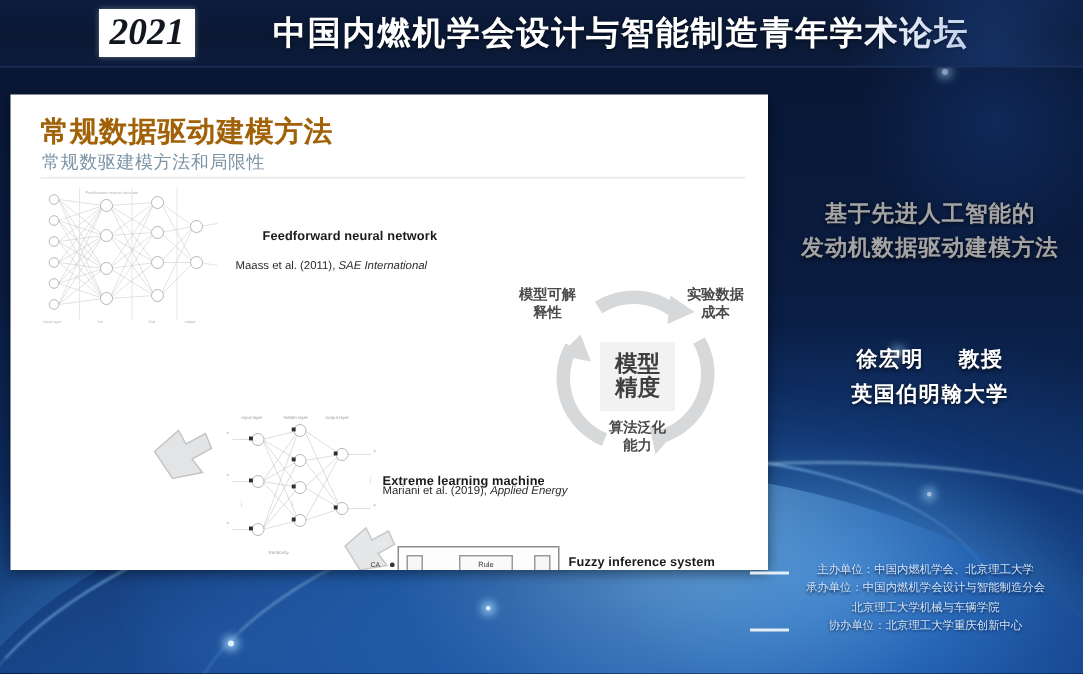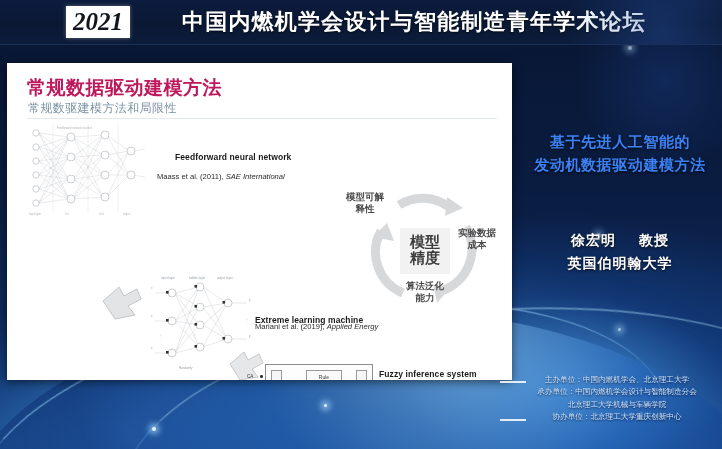--- a/index.html
+++ b/index.html
@@ -69,21 +69,21 @@
 
   
   #slide {
     position:absolute; left:7px; top:63px; width:505px; height:317px;
     background:#ffffff;
     box-shadow:0 2px 9px rgba(0,0,0,0.55);
     overflow:hidden;
   }
   #slide-title {
     position:absolute; left:20px; top:12px;
-    font-size:19px; font-weight:700; color:#be185d; letter-spacing:0.5px;
+    font-size:19px; font-weight:700; color:#a16207; letter-spacing:0.5px;
     font-family:"DejaVu Sans","Liberation Sans",sans-serif;
   }
   #slide-subtitle {
     position:absolute; left:21px; top:37px;
     font-size:12px; font-weight:400; color:#7d94a5; letter-spacing:0.4px;
     font-family:"DejaVu Sans","Liberation Sans",sans-serif;
   }
   #title-rule { position:absolute; left:20px; top:55px; width:470px; height:1px; background:#e4e9ee; }
 
   
@@ -107,21 +107,21 @@
     align-items:center; justify-content:center;
     font-size:15px; font-weight:700; color:#3e3e3e; line-height:1.05;
     font-family:"DejaVu Sans","Liberation Sans",sans-serif;
   }
   .cyc-lab {
     position:absolute; font-size:9.5px; font-weight:700; color:#4a4a4a;
     text-align:center; line-height:1.25;
     font-family:"DejaVu Sans","Liberation Sans",sans-serif;
   }
   #cyc-top-left  { left:-2px;  top:6px;  width:60px; }
-  #cyc-top-right { left:112px; top:6px;  width:56px;margin-top:36px; }
+  #cyc-top-right { left:112px; top:6px;  width:56px; }
   #cyc-bottom    { left:50px;  top:95px; width:76px; }
 
   
   #fuzzy { position:absolute; left:258px; top:301px; width:108px; height:62px;
            border:1px solid #8d8d8d; background:#fdfdfd; }
   .fz-vert {
     position:absolute; border:1px solid #9a9a9a; background:#f6f6f6;
     writing-mode:vertical-rl; font-size:4px; color:#444;
     display:flex; align-items:center; justify-content:center; letter-spacing:0.2px;
     font-family:"Liberation Sans",sans-serif;
@@ -131,21 +131,21 @@
     font-size:5px; color:#3a3a3a; display:flex; align-items:center;
     justify-content:center; text-align:center; line-height:1.15;
     font-family:"Liberation Sans",sans-serif;
   }
   .fz-pin { position:absolute; font-size:4.6px; color:#333; font-family:"Liberation Sans",sans-serif; }
   .fz-dot { position:absolute; width:2.5px; height:2.5px; background:#333; border-radius:50%; }
 
   
   #right-title {
     position:absolute; left:520px; top:131px; width:200px;
-    text-align:center; color:#3b82f6; font-weight:700; font-size:15px;
+    text-align:center; color:#a3a3a3; font-weight:700; font-size:15px;
     line-height:1.55; letter-spacing:0.6px;
     text-shadow:0 1px 3px rgba(0,0,0,0.75);
     font-family:"DejaVu Sans","Liberation Sans",sans-serif;
   }
   #right-speaker {
     position:absolute; left:520px; top:230px; width:200px;
     text-align:center; color:#ffffff; font-weight:700; font-size:14px;
     line-height:1.62; letter-spacing:1px;
     text-shadow:0 1px 3px rgba(0,0,0,0.75);
     font-family:Liberation Serif, serif;

